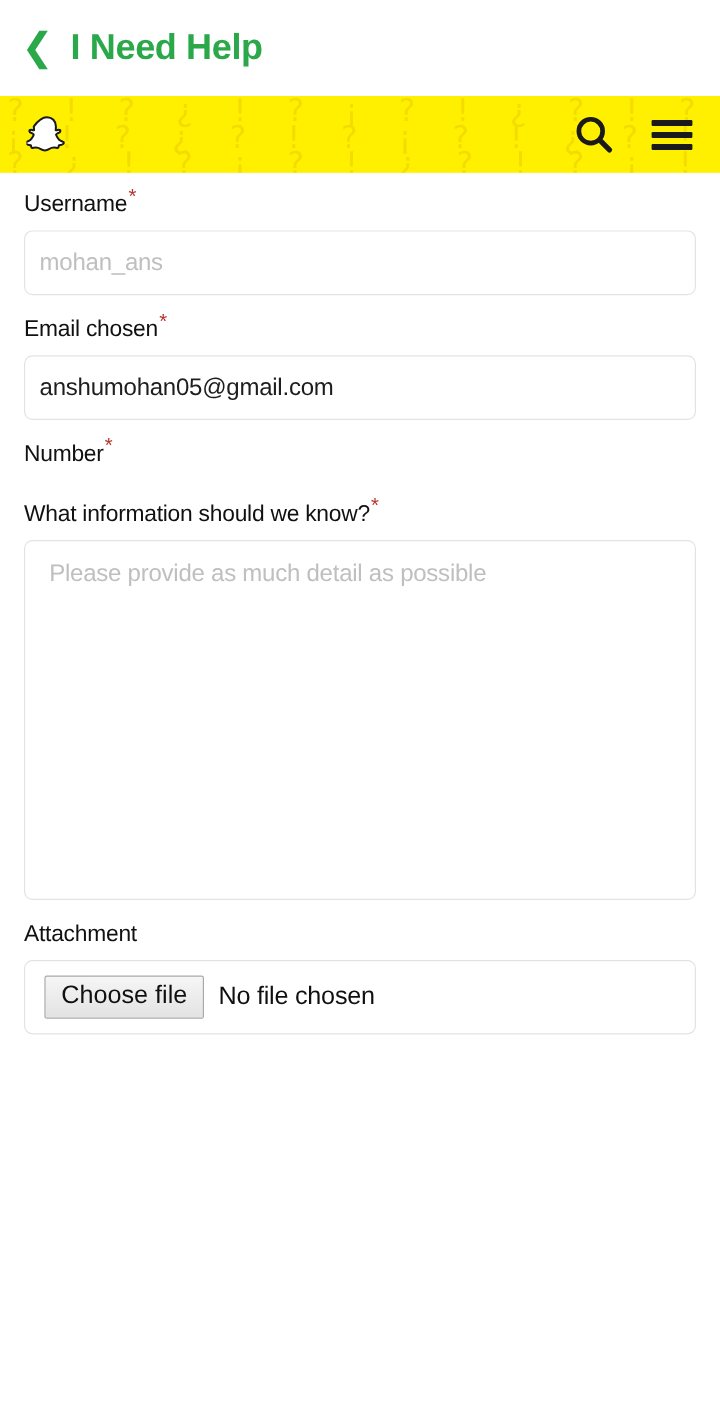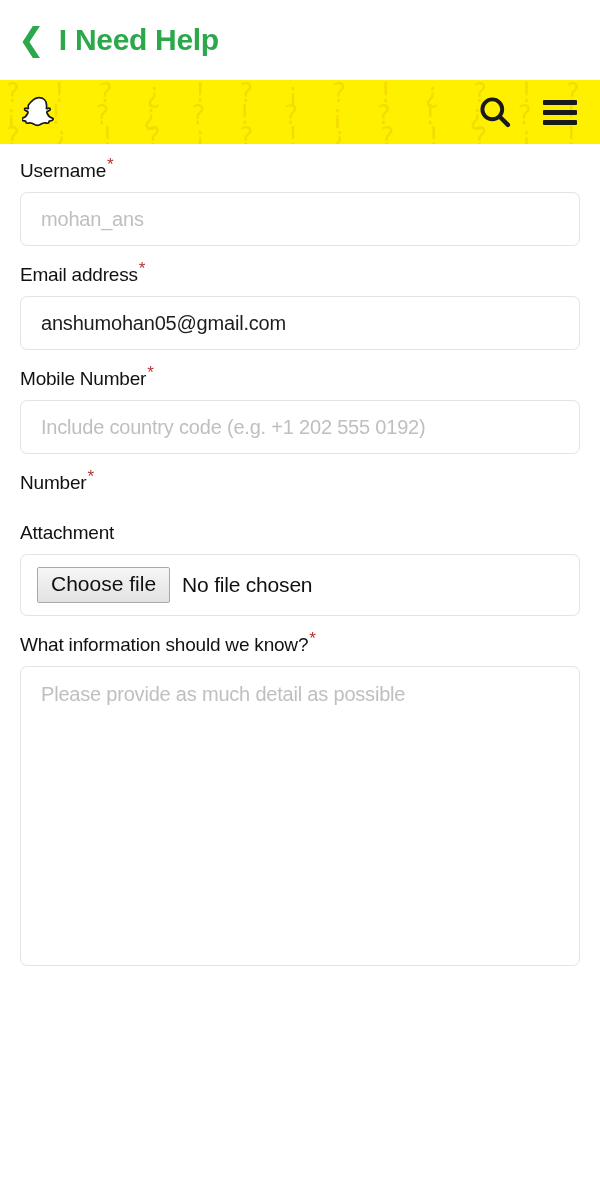--- a/index.html
+++ b/index.html
@@ -124,21 +124,21 @@
   .text-input {
     display: block;
     width: 100%;
     height: 54px;
     border: 1px solid #e3e3e3;
     border-radius: 7px;
     background: #ffffff;
     font-family: "Liberation Sans", sans-serif;
     font-size: 20px;
     color: #1d1d1d;
-    padding: 0 20px;
+    padding: 0 12px;
     outline: none;
     letter-spacing: -0.2px;
   }
   .text-input::placeholder { color: #bfbfbf; }
 
   .file-row {
     width: 100%;
     height: 62px;
     border: 1px solid #e3e3e3;
     border-radius: 7px;
@@ -221,49 +221,43 @@
 
   <div class="field">
     <div class="field-label">
       <span>Username</span><span class="req-star">*</span>
     </div>
     <input class="text-input" type="text" placeholder="mohan_ans" style="">
   </div>
 
   <div class="field">
     <div class="field-label">
-      <span>Email address</span><span class="req-star">*</span>
+      <span>Email chosen</span><span class="req-star">*</span>
     </div>
     <input class="text-input" type="text" value="anshumohan05@gmail.com" style="">
   </div>
 
-  <div class="field">
-    <div class="field-label">
-      <span>Mobile Number</span><span class="req-star">*</span>
-    </div>
-    <input class="text-input" type="text" placeholder="Include country code (e.g. +1 202 555 0192)" style="">
-  </div>
 
   <div class="field">
     <div class="field-label">
       <span>Number</span><span class="req-star">*</span>
     </div>
   </div>
 
+
+  <div class="field">
+    <div class="field-label">
+      <span>What information should we know?</span><span class="req-star">*</span>
+    </div>
+    <textarea class="textarea-input" placeholder="Please provide as much detail as possible" style=""></textarea>
+  </div>
 
   <div class="field">
     <div class="field-label">
       <span>Attachment</span>
     </div>
     <div class="file-row">
       <button class="choose-file-btn">Choose file</button>
       <span class="no-file-text">No file chosen</span>
     </div>
   </div>
 
-  <div class="field">
-    <div class="field-label">
-      <span>What information should we know?</span><span class="req-star">*</span>
-    </div>
-    <textarea class="textarea-input" placeholder="Please provide as much detail as possible" style=""></textarea>
-  </div>
-
 </div>
 
 </body></html>

